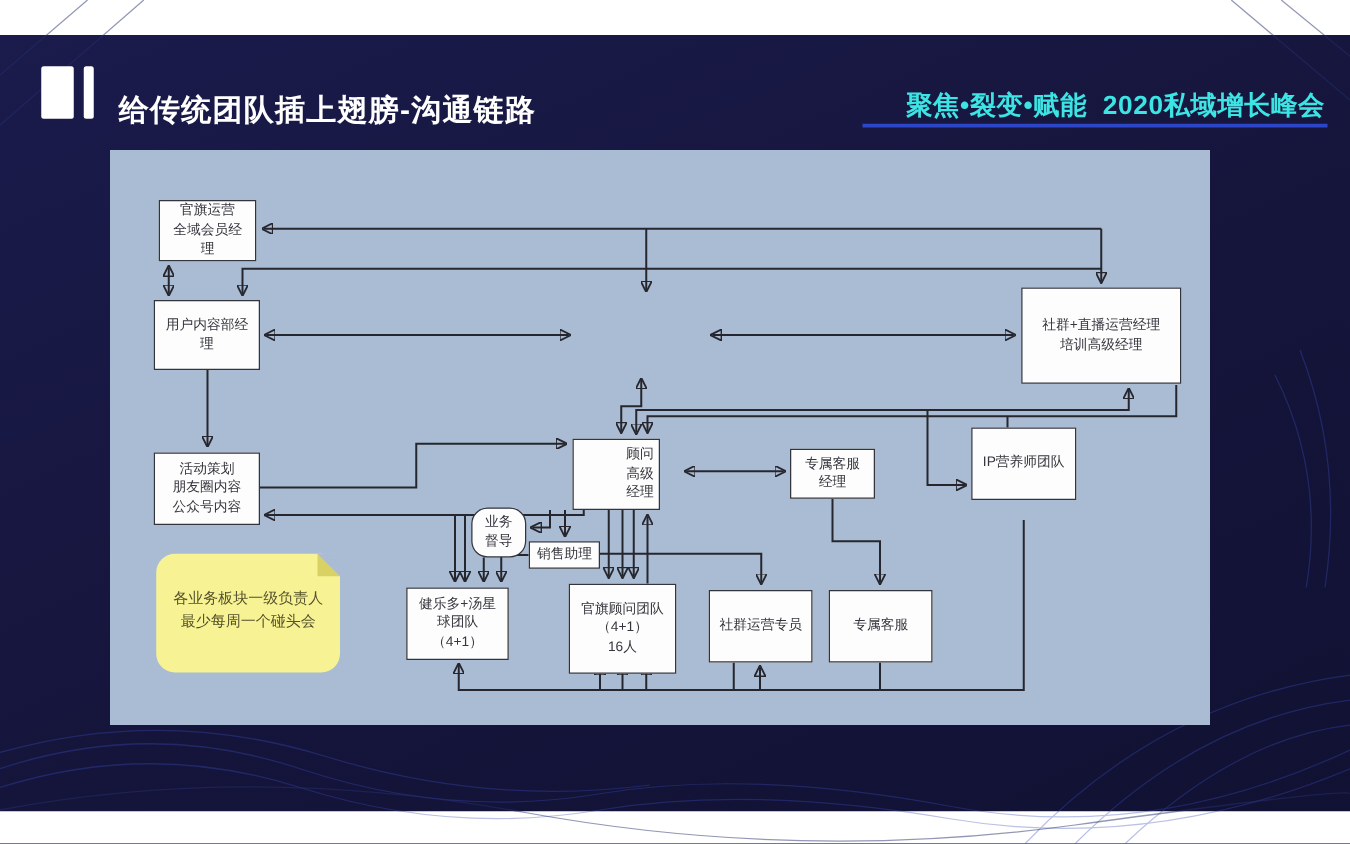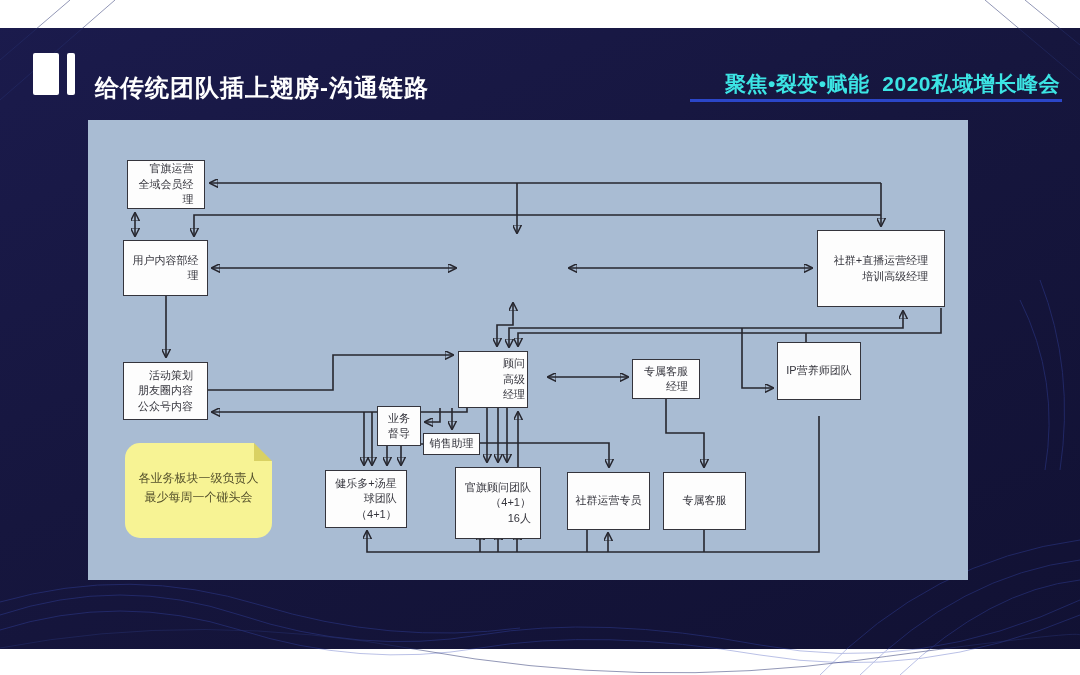--- a/index.html
+++ b/index.html
@@ -20,21 +20,21 @@
   .badge{position:absolute;right:20px;top:70px;color:#3ce4e4;font-size:21px;
     font-weight:700;white-space:pre;letter-spacing:0.5px;}
   .badge-underline{position:absolute;right:18px;top:99px;width:372px;height:3px;background:#2b46c8;}
 
   
   .panel{position:absolute;left:88px;top:120px;width:880px;height:460px;background:#a9bcd3;}
   .edges{position:absolute;left:0;top:0;}
   .edges path{stroke:#26262e;stroke-width:1.6;fill:none;}
 
   .node{position:absolute;background:#fdfdfd;border:1.5px solid #34343c;
-    color:#35353d;font-size:11px;line-height:1.4;text-align:right;
+    color:#35353d;font-size:11px;line-height:1.4;text-align:center;
     display:flex;align-items:center;justify-content:center;
     white-space:pre-line;box-sizing:border-box;padding:2px;}
 
   .note{position:absolute;left:37px;top:323px;width:147px;height:95px;
     background:#f7f394;box-sizing:border-box;padding:26px 10px 24px 10px;
     color:#55512c;font-size:12px;line-height:1.6;text-align:center;white-space:pre-line;border-radius:15px;}
   .note::before{content:'';position:absolute;top:0;right:0;width:0;height:0;
     border-style:solid;border-width:0 18px 18px 0;
     border-color:#a9bcd3 #a9bcd3 #d9d163 #d9d163;}
 </style>
@@ -124,21 +124,21 @@
 理</div>
     <div class="node" style="left:729px;top:110px;width:128px;height:77px;">社群+直播运营经理
 培训高级经理</div>
     <div class="node" style="left:35px;top:242px;width:85px;height:58px;">活动策划
 朋友圈内容
 公众号内容</div>
     <div class="node" style="left:370px;top:231px;width:70px;height:57px;padding-left:40px;">顾问高级经理</div>
     <div class="node" style="left:544px;top:239px;width:68px;height:40px;">专属客服
 经理</div>
     <div class="node" style="left:689px;top:222px;width:84px;height:58px;">IP营养师团队</div>
-    <div class="node" style="left:289px;top:286px;width:44px;height:40px;">业务
+    <div class="node" style="left:289px;top:286px;width:44px;height:40px;border-radius:13px;">业务
 督导</div>
     <div class="node" style="left:335px;top:313px;width:57px;height:22px;">销售助理</div>
     <div class="node" style="left:237px;top:350px;width:82px;height:58px;">健乐多+汤星
 球团队
 （4+1）</div>
     <div class="node" style="left:367px;top:347px;width:86px;height:72px;">官旗顾问团队
 （4+1）
 16人</div>
     <div class="node" style="left:479px;top:352px;width:83px;height:58px;">社群运营专员</div>
     <div class="node" style="left:575px;top:352px;width:83px;height:58px;">专属客服</div>

